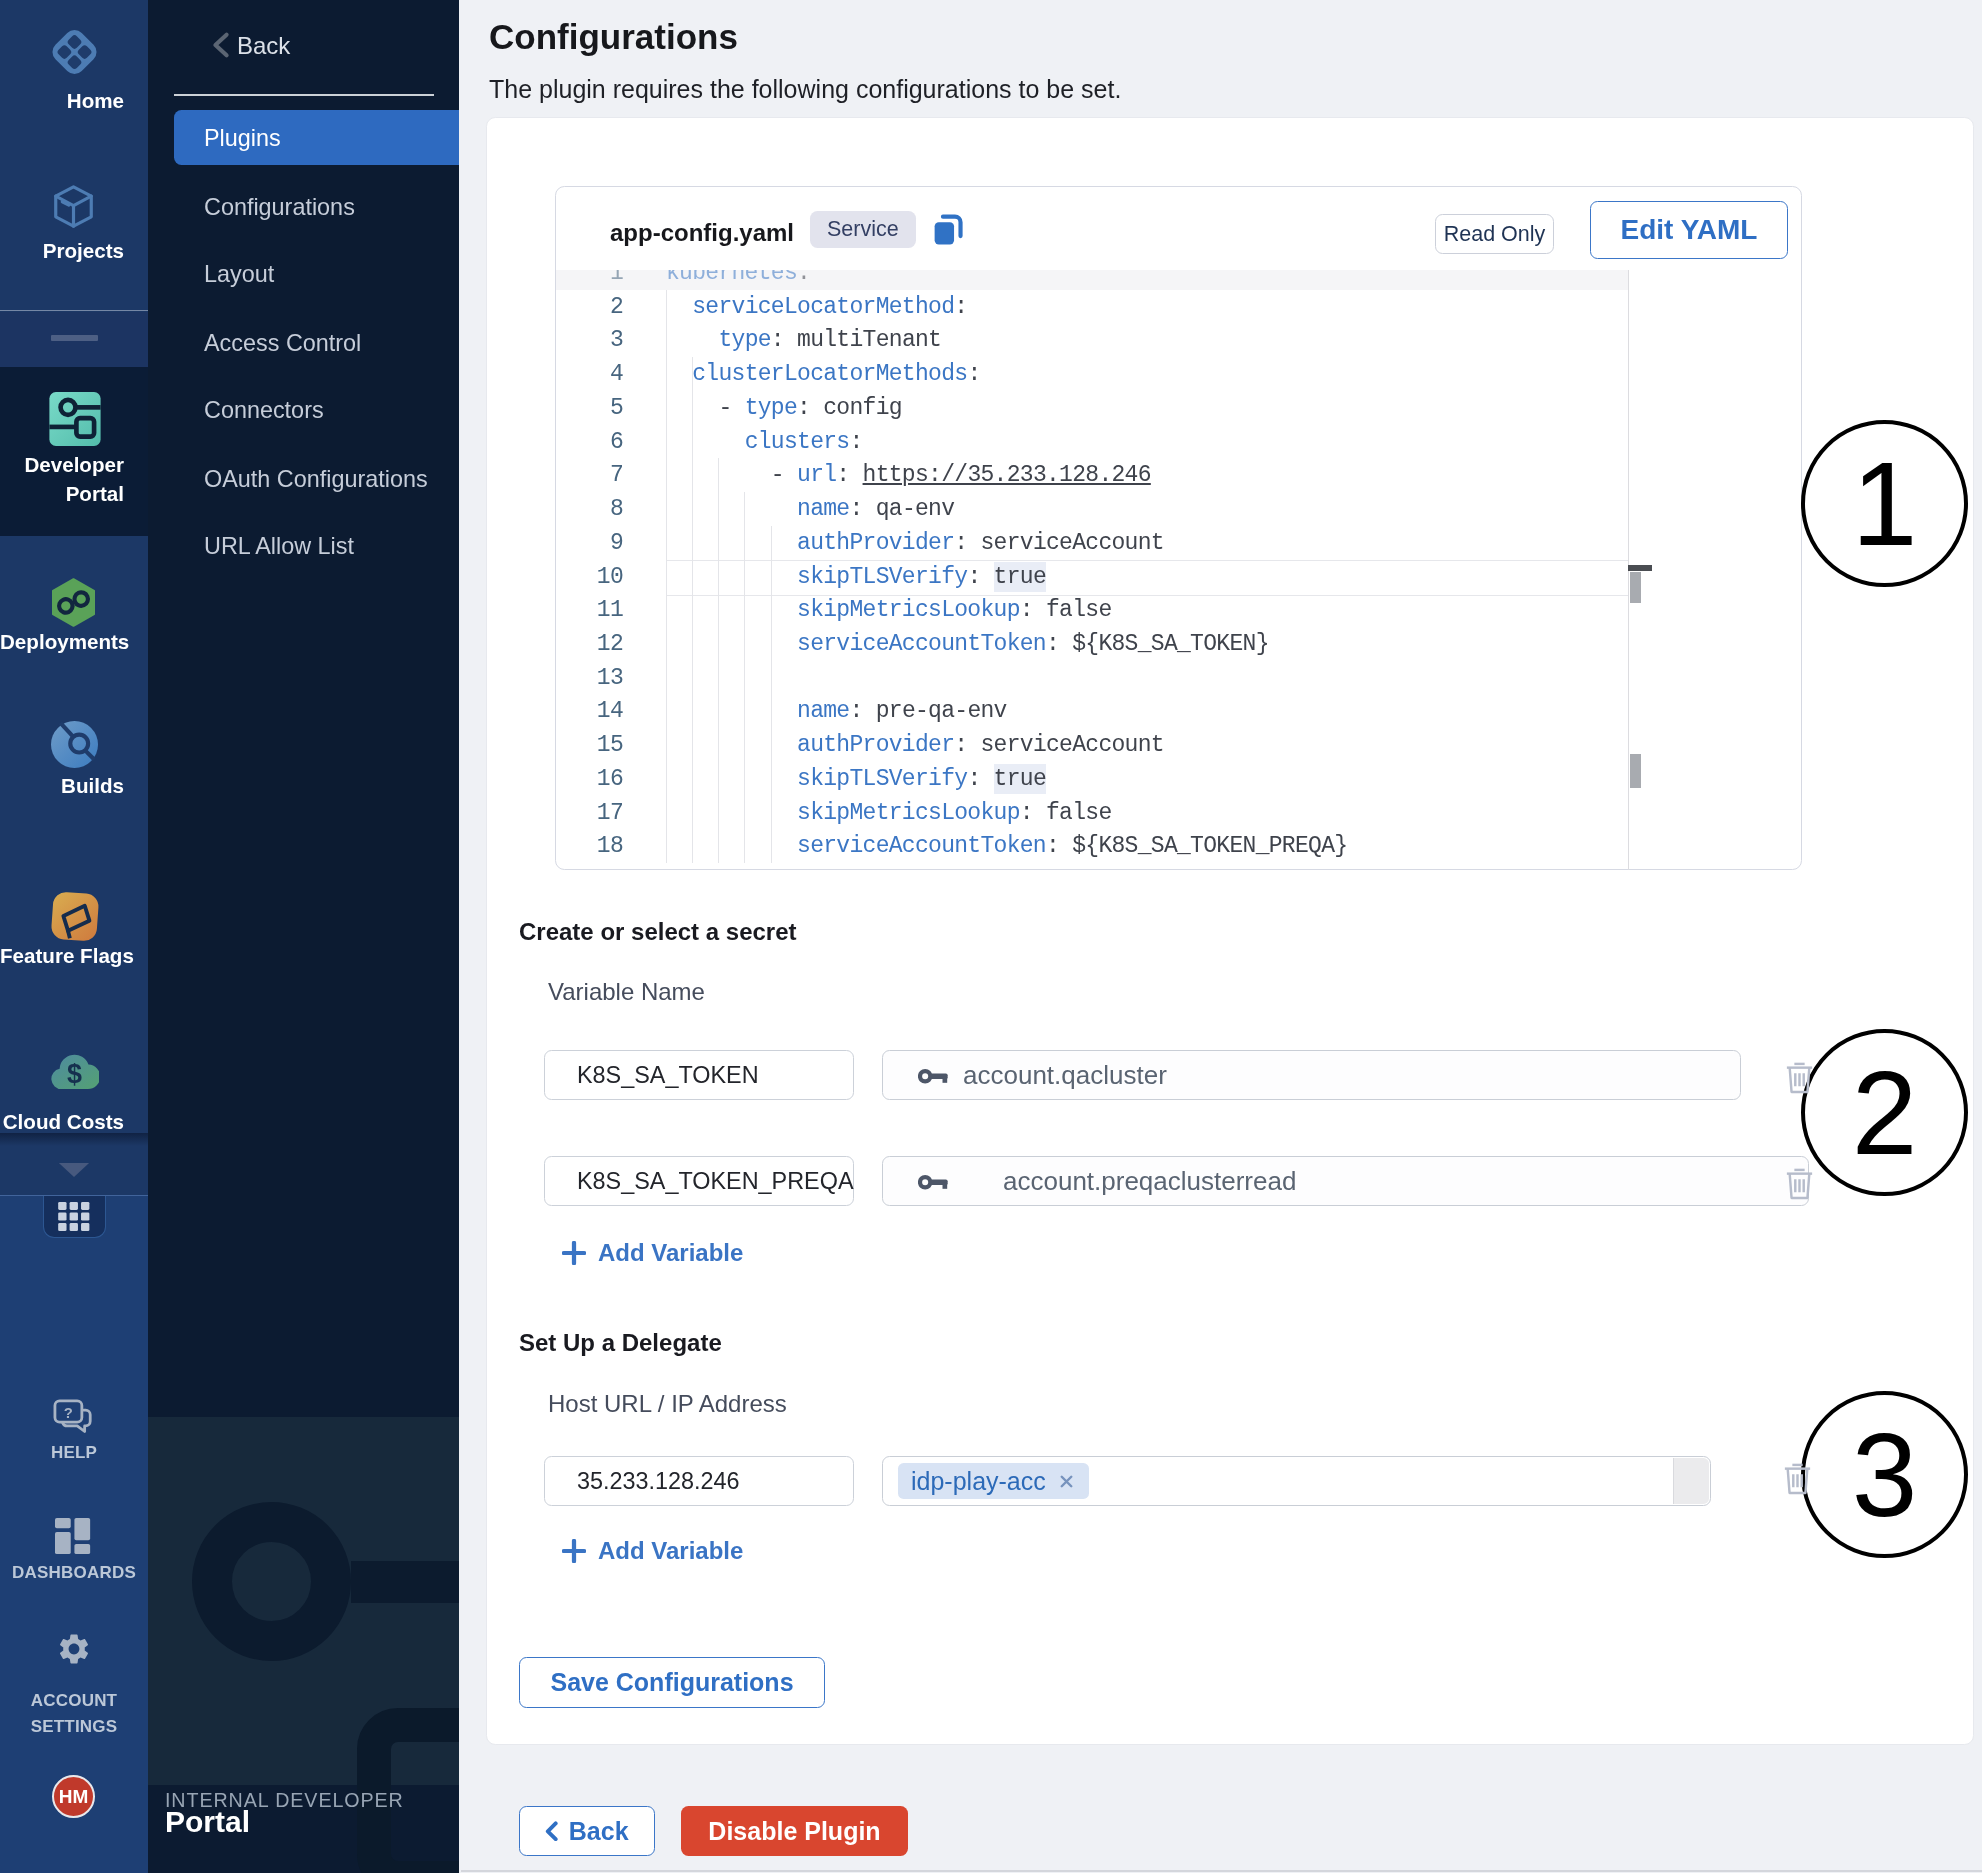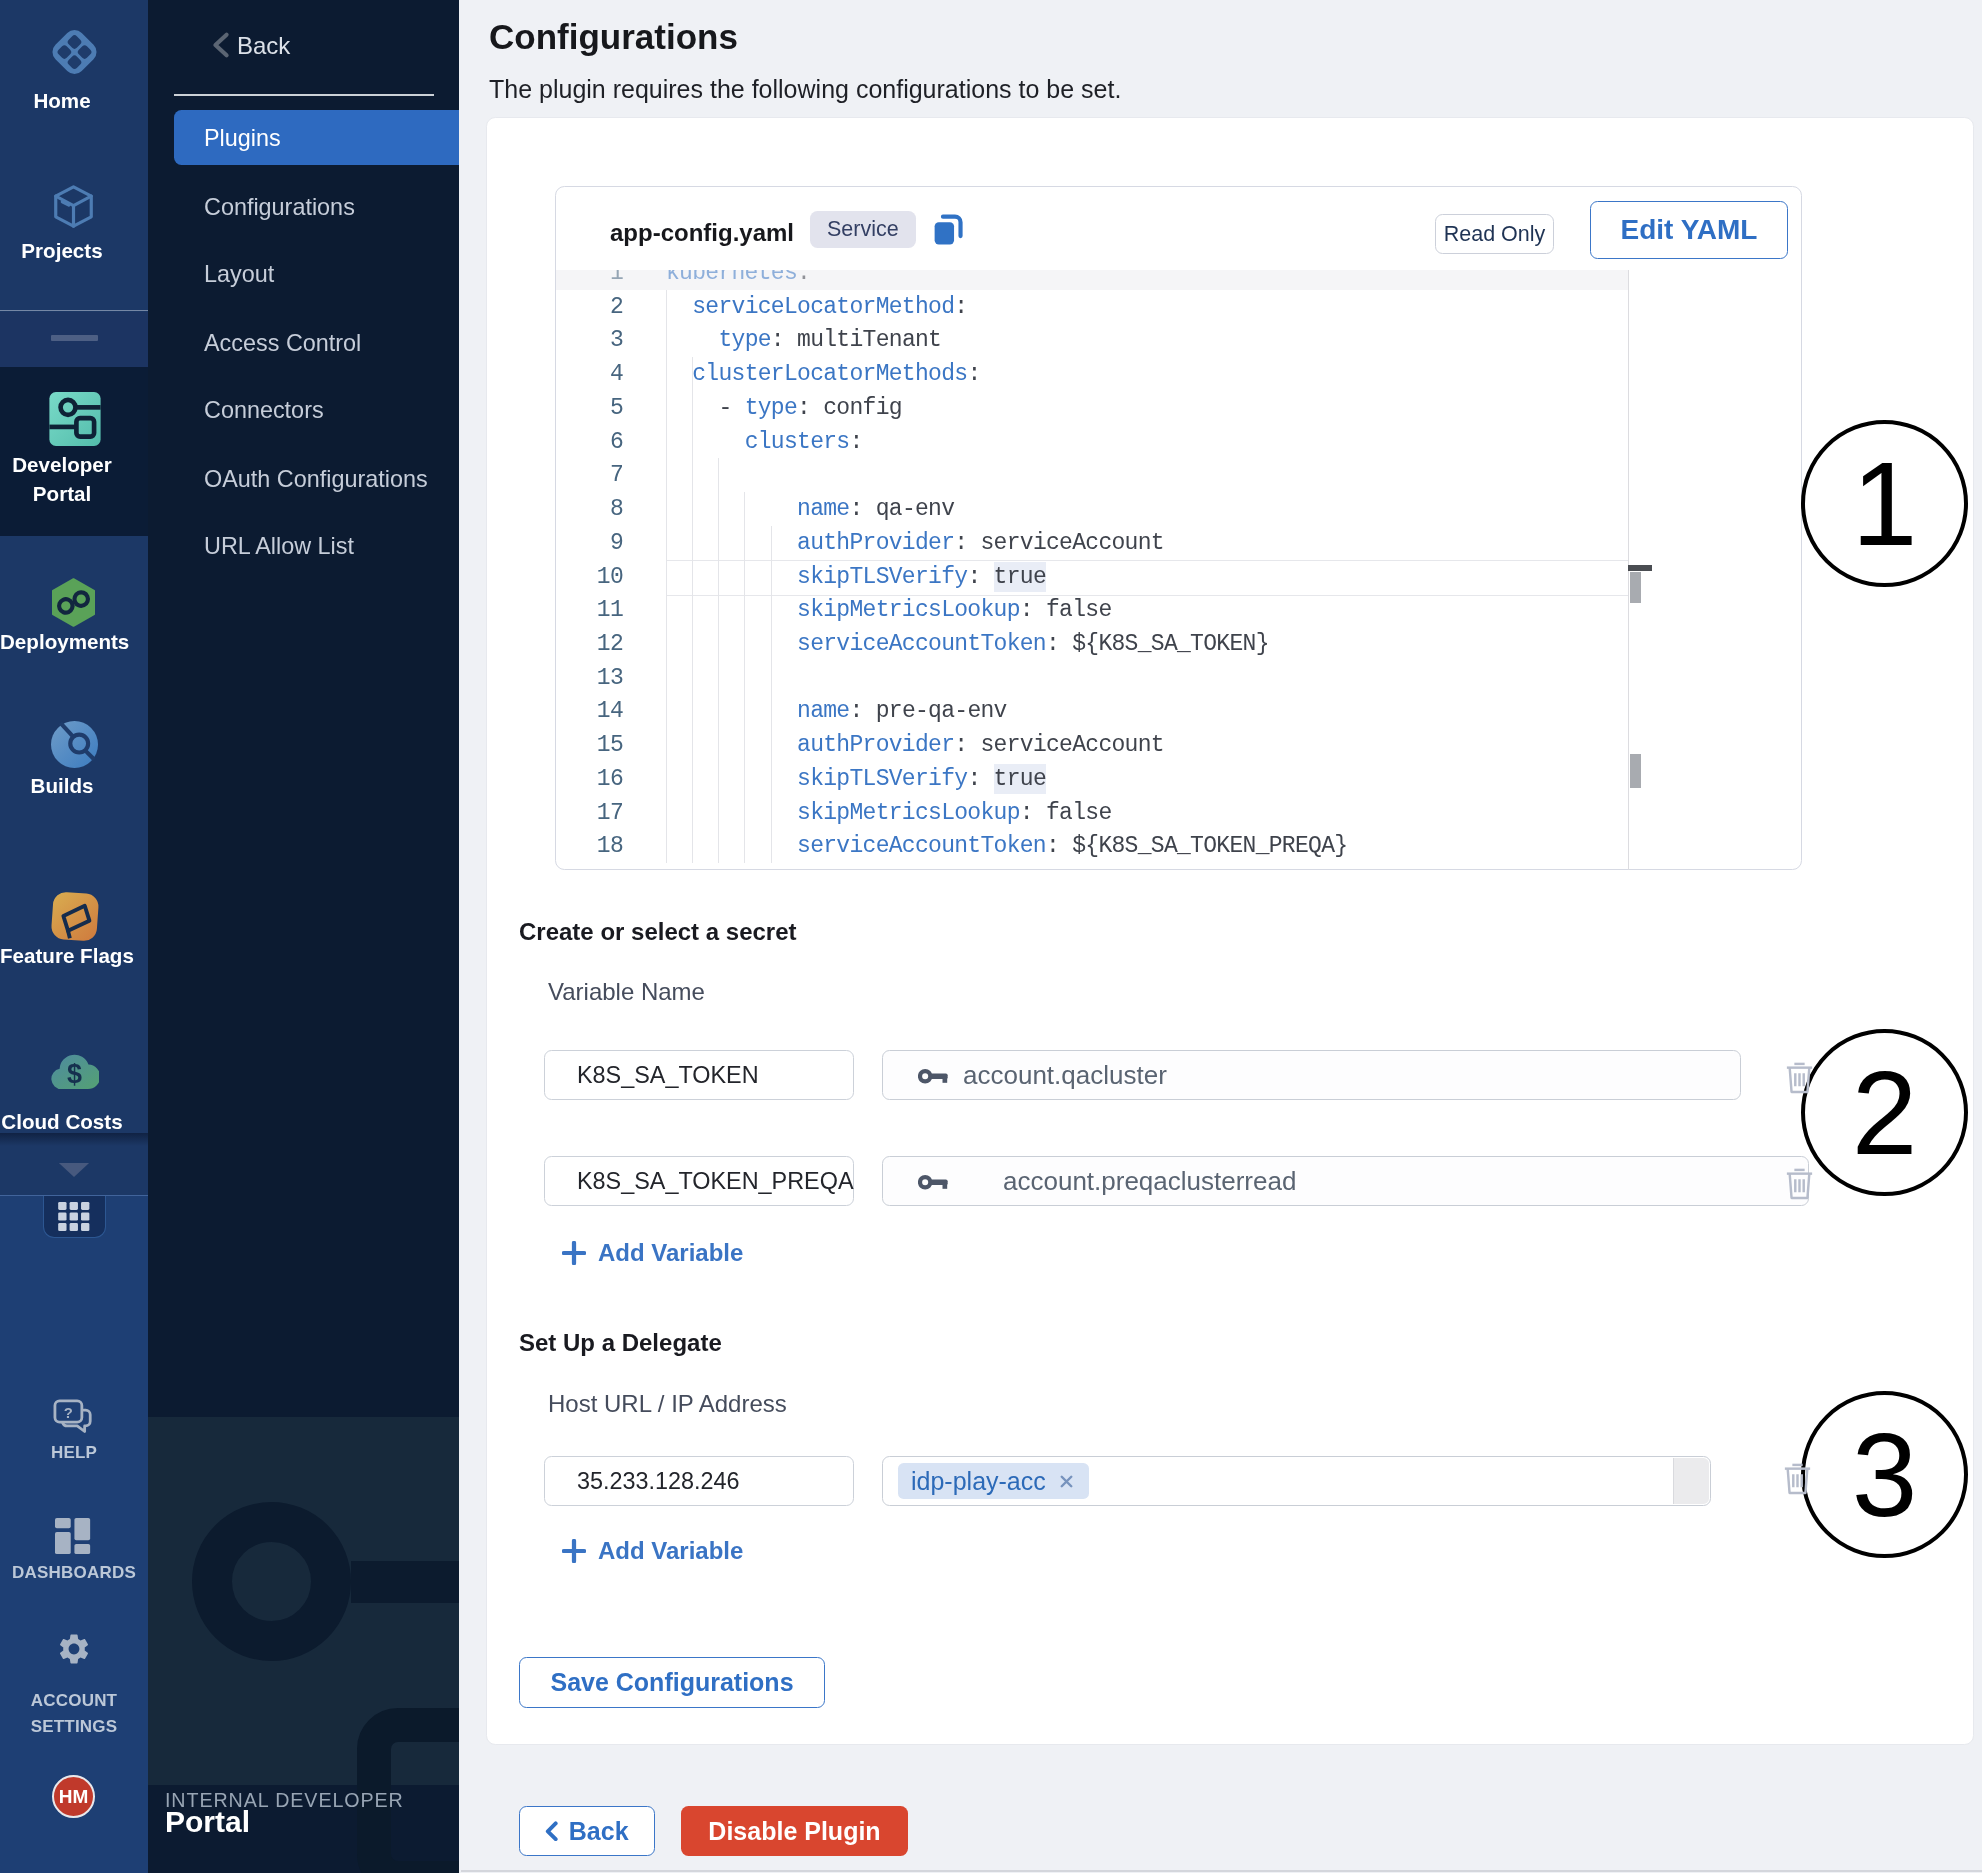--- a/index.html
+++ b/index.html
@@ -1,21 +1,21 @@
 <!DOCTYPE html>
 <html style="font-size:15px"><head>
 <meta charset="utf-8">
 <style>
   * { margin:0; padding:0; box-sizing:border-box; }
   html,body { width:1983px; height:1874px; overflow:hidden; }
   body { font-family:"Liberation Sans", sans-serif; background:#eff1f5; position:relative; }
   .abs { position:absolute; }
   
   #side1 { position:absolute; left:0; top:0; width:148px; height:1874px; background:#1c3866; }
-  .s1label { position:absolute; width:124px; text-align:center; color:#fff; font-weight:600; font-size:20.6px; white-space:nowrap; }
+  .s1label { position:absolute; width:124px; text-align:right; color:#fff; font-weight:600; font-size:20.6px; white-space:nowrap; }
   .s1small { position:absolute; width:148px; text-align:center; color:#bcc8d8; font-weight:600; font-size:17px; letter-spacing:0.2px;}
   
   #side2 { position:absolute; left:148px; top:0; width:311px; height:1874px; background:#0c1b31; overflow:hidden; }
   .menuitem { position:absolute; left:56px; font-size:23.4px; color:#c6cdd9; white-space:nowrap; }
   
   #panel { position:absolute; left:486px; top:117px; width:1488px; height:1628px; background:#ffffff; border:0.9px solid #e7e9ee; border-radius:9.4px; }
   #yamlcard { position:absolute; left:555px; top:186px; width:1247px; height:684px; background:#fff; border:1.4px solid #d6d9e3; border-radius:9.4px; }
   .codeline { position:absolute; left:556px; width:1071px; height:34px; line-height:34px; font-family:"Liberation Mono", monospace; font-size:23px; letter-spacing:-0.7px; white-space:pre; color:#3f434c; }
   .lnum { position:absolute; left:0; width:67px; text-align:right; color:#47657f; }
   .ctext { position:absolute; left:110px; }
@@ -56,21 +56,21 @@
       <div class="guide" style="left:136px; top:87px; height:506px;"></div>
       <div class="guide" style="left:162px; top:188px; height:405px;"></div>
       <div class="guide" style="left:188px; top:222px; height:371px;"></div>
       <div class="guide" style="left:215px; top:256px; height:337px;"></div>
       <div class="codeline" style="left:0; top:-14px;opacity:0.55;"><span class="lnum">1</span><span class="ctext"><span class="k">kubernetes</span><span>:</span></span></div>
       <div class="codeline" style="left:0; top:19.7px;"><span class="lnum">2</span><span class="ctext"><span>  </span><span class="k">serviceLocatorMethod</span><span>:</span></span></div>
       <div class="codeline" style="left:0; top:53px;"><span class="lnum">3</span><span class="ctext"><span>    </span><span class="k">type</span><span>: </span><span>multiTenant</span></span></div>
       <div class="codeline" style="left:0; top:87px;"><span class="lnum">4</span><span class="ctext"><span>  </span><span class="k">clusterLocatorMethods</span><span>:</span></span></div>
       <div class="codeline" style="left:0; top:121px;"><span class="lnum">5</span><span class="ctext"><span>    - </span><span class="k">type</span><span>: </span><span>config</span></span></div>
       <div class="codeline" style="left:0; top:155px;"><span class="lnum">6</span><span class="ctext"><span>      </span><span class="k">clusters</span><span>:</span></span></div>
-      <div class="codeline" style="left:0; top:188px;"><span class="lnum">7</span></div>
+      <div class="codeline" style="left:0; top:188px;"><span class="lnum">7</span><span class="ctext"><span>        - </span><span class="k">url</span><span>: </span><span style="text-decoration:underline;">https://35.233.128.246</span></span></div>
       <div class="codeline" style="left:0; top:222px;"><span class="lnum">8</span><span class="ctext"><span>          </span><span class="k">name</span><span>: </span><span>qa-env</span></span></div>
       <div class="codeline" style="left:0; top:256px;"><span class="lnum">9</span><span class="ctext"><span>          </span><span class="k">authProvider</span><span>: </span><span>serviceAccount</span></span></div>
       <div class="codeline" style="left:0; top:290px;"><span class="lnum">10</span><span class="ctext"><span>          </span><span class="k">skipTLSVerify</span><span>: </span><span style="background:#e9edf6; padding:1.9px 0;">true</span></span></div>
       <div class="codeline" style="left:0; top:323px;"><span class="lnum">11</span><span class="ctext"><span>          </span><span class="k">skipMetricsLookup</span><span>: </span><span>false</span></span></div>
       <div class="codeline" style="left:0; top:357px;"><span class="lnum">12</span><span class="ctext"><span>          </span><span class="k">serviceAccountToken</span><span>: </span><span>${K8S_SA_TOKEN}</span></span></div>
       <div class="codeline" style="left:0; top:391px;"><span class="lnum">13</span></div>
       <div class="codeline" style="left:0; top:424px;"><span class="lnum">14</span><span class="ctext"><span>          </span><span class="k">name</span><span>: </span><span>pre-qa-env</span></span></div>
       <div class="codeline" style="left:0; top:458px;"><span class="lnum">15</span><span class="ctext"><span>          </span><span class="k">authProvider</span><span>: </span><span>serviceAccount</span></span></div>
       <div class="codeline" style="left:0; top:492px;"><span class="lnum">16</span><span class="ctext"><span>          </span><span class="k">skipTLSVerify</span><span>: </span><span style="background:#e9edf6; padding:1.9px 0;">true</span></span></div>
       <div class="codeline" style="left:0; top:526px;"><span class="lnum">17</span><span class="ctext"><span>          </span><span class="k">skipMetricsLookup</span><span>: </span><span>false</span></span></div>

